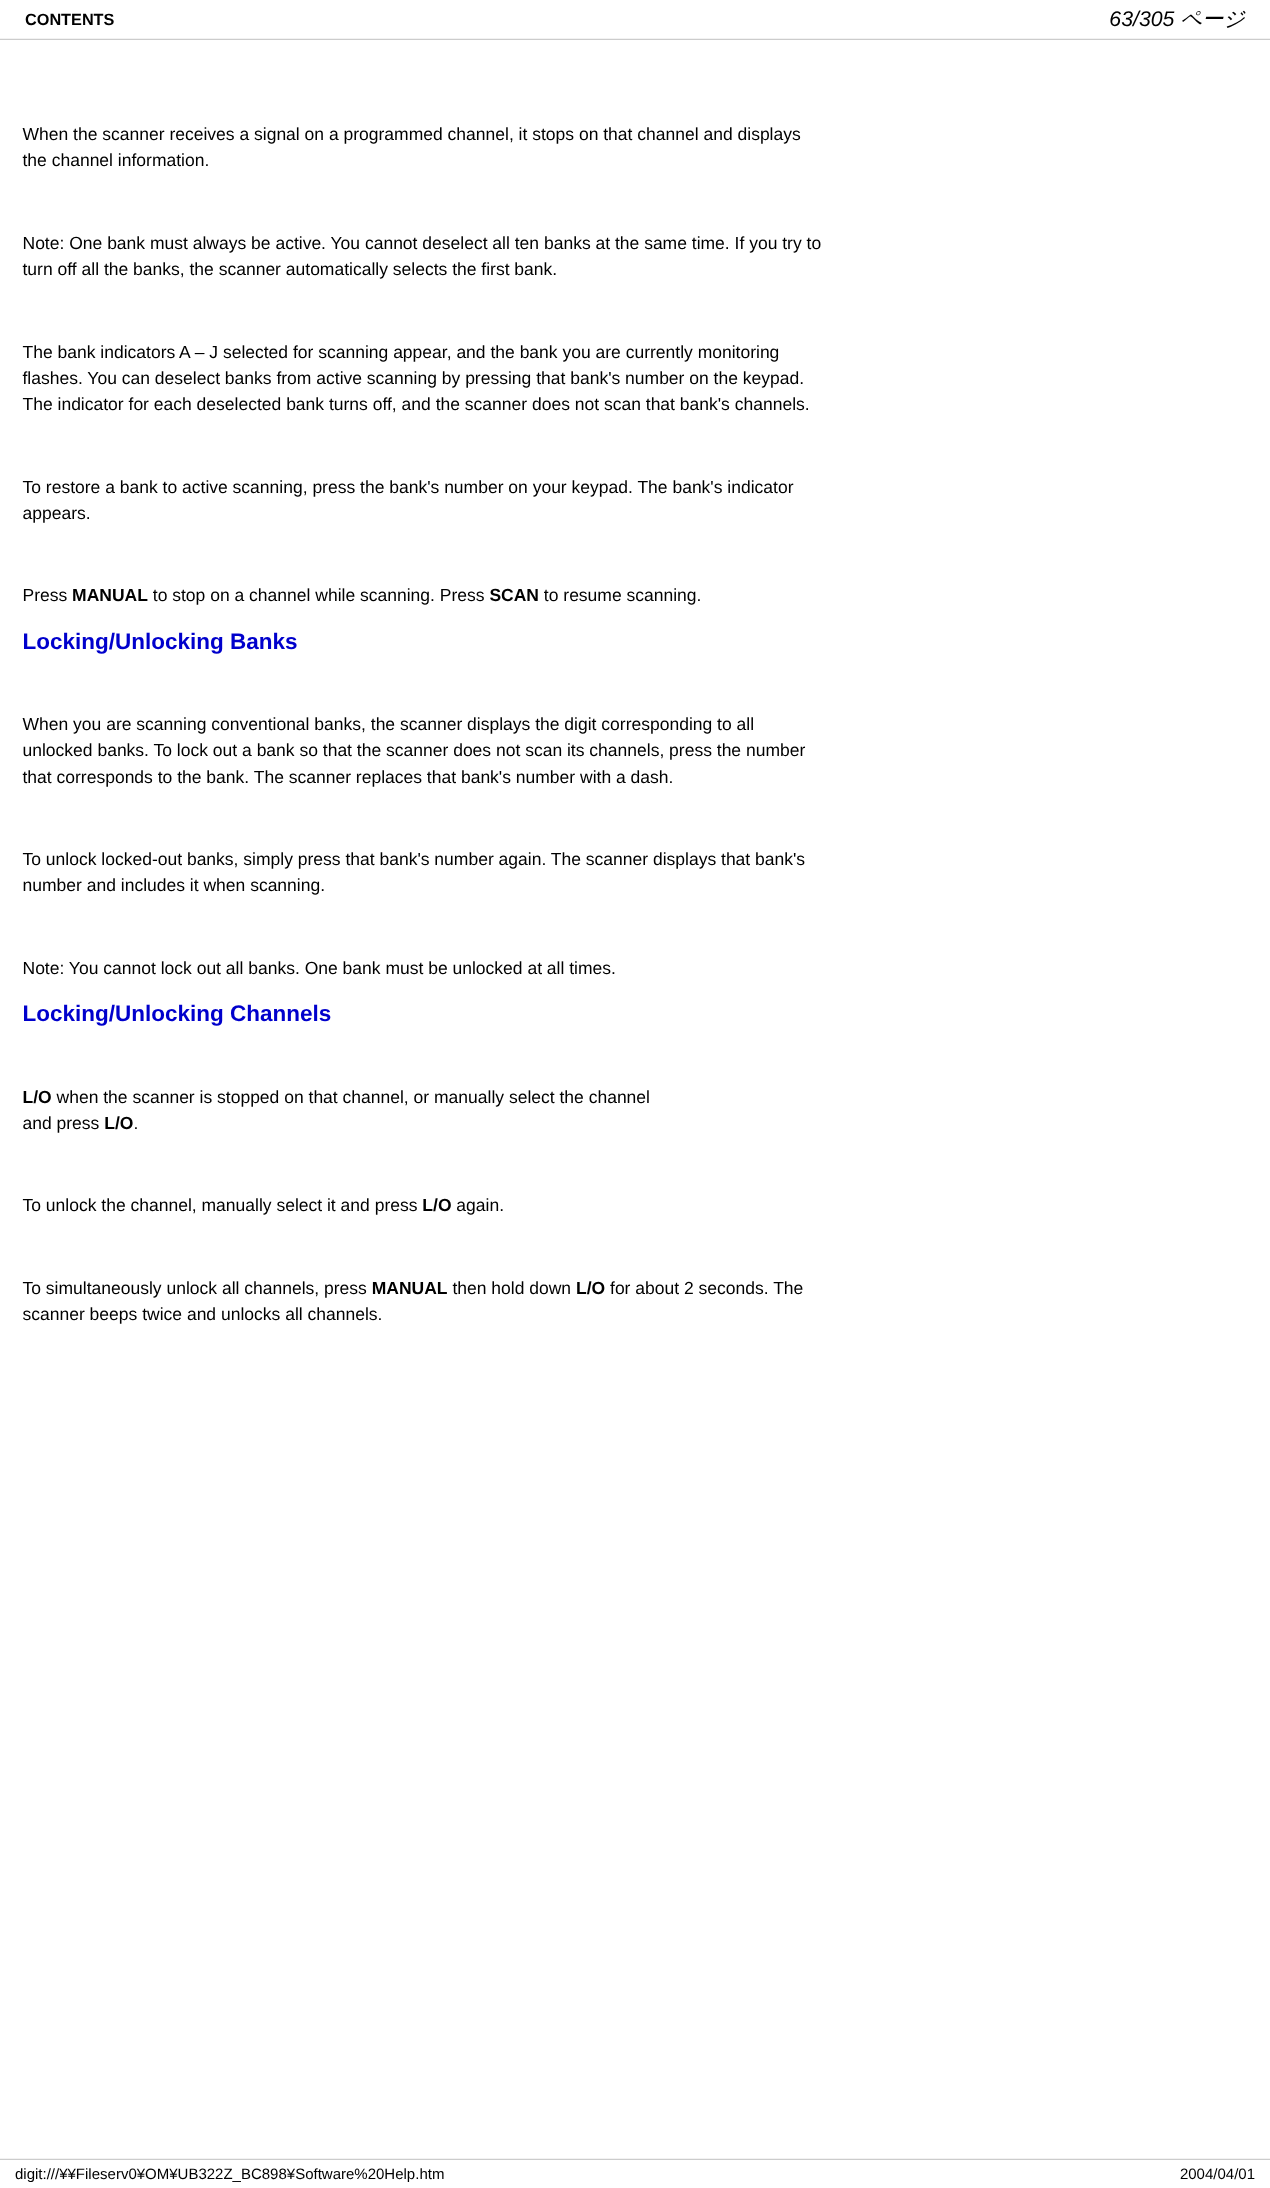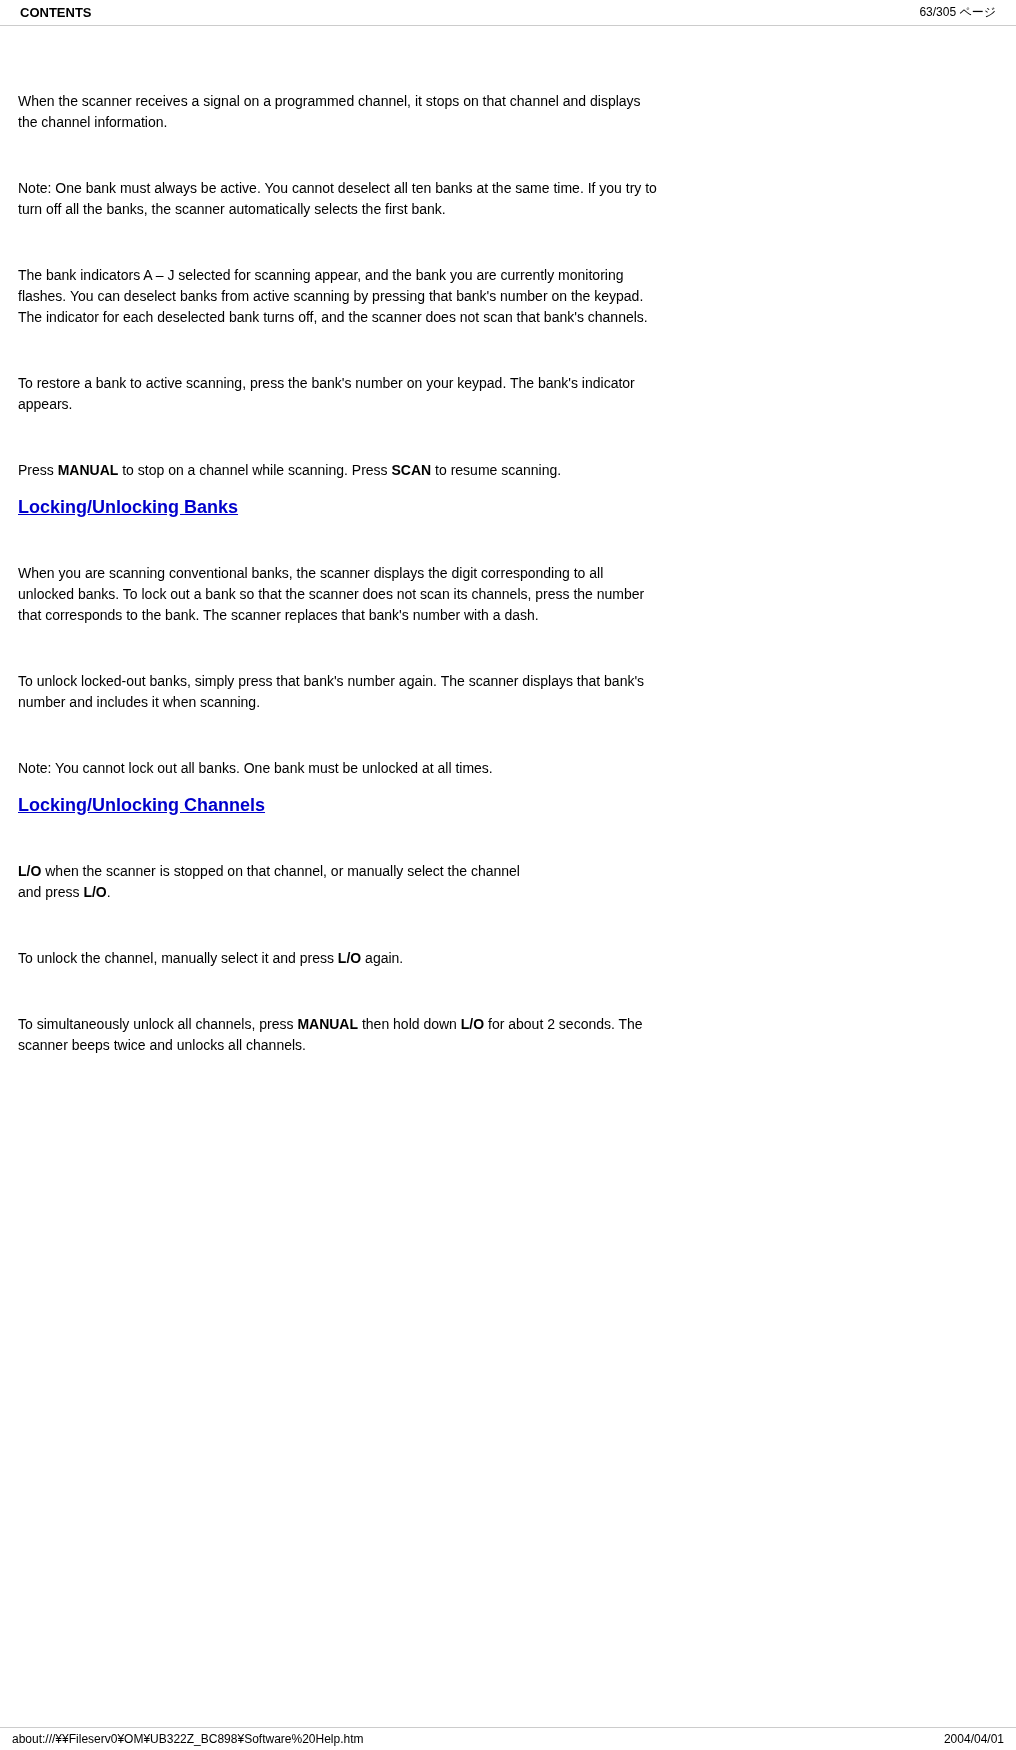--- a/index.html
+++ b/index.html
@@ -26,37 +26,37 @@
       border-bottom: 1px solid #ccc;
       background: #fff;
     }
 
     .top-bar-left {
       font-size: 13px;
       font-weight: bold;
     }
 
     .top-bar-right {
-      font-size: 12px;
+      font-size: 17px;
+      font-style: italic;
     }
 
     .content-area {
       padding: 20px 18px 20px 18px;
       max-width: 680px;
     }
 
     .paragraph {
       margin-bottom: 16px;
       line-height: 1.5;
       margin-top: 45px;
     }
 
     .section-heading {
       color: #0000cc;
-      text-decoration: underline;
       font-size: 18px;
       font-weight: bold;
       margin-bottom: 12px;
       margin-top: 8px;
     }
 
     .bold-word {
       font-weight: bold;
     }
 
@@ -131,15 +131,15 @@
 
 
 
   <div class="paragraph">
     <span>To simultaneously unlock all channels, press </span><span class="bold-word">MANUAL</span><span> then hold down </span><span class="bold-word">L/O</span><span> for about 2 seconds. The scanner beeps twice and unlocks all channels.</span>
   </div>
 
 </div>
 
 <div class="bottom-bar">
-  <span>about:///¥¥Fileserv0¥OM¥UB322Z_BC898¥Software%20Help.htm</span>
+  <span>digit:///¥¥Fileserv0¥OM¥UB322Z_BC898¥Software%20Help.htm</span>
   <span>2004/04/01</span>
 </div>
 
 </body></html>

